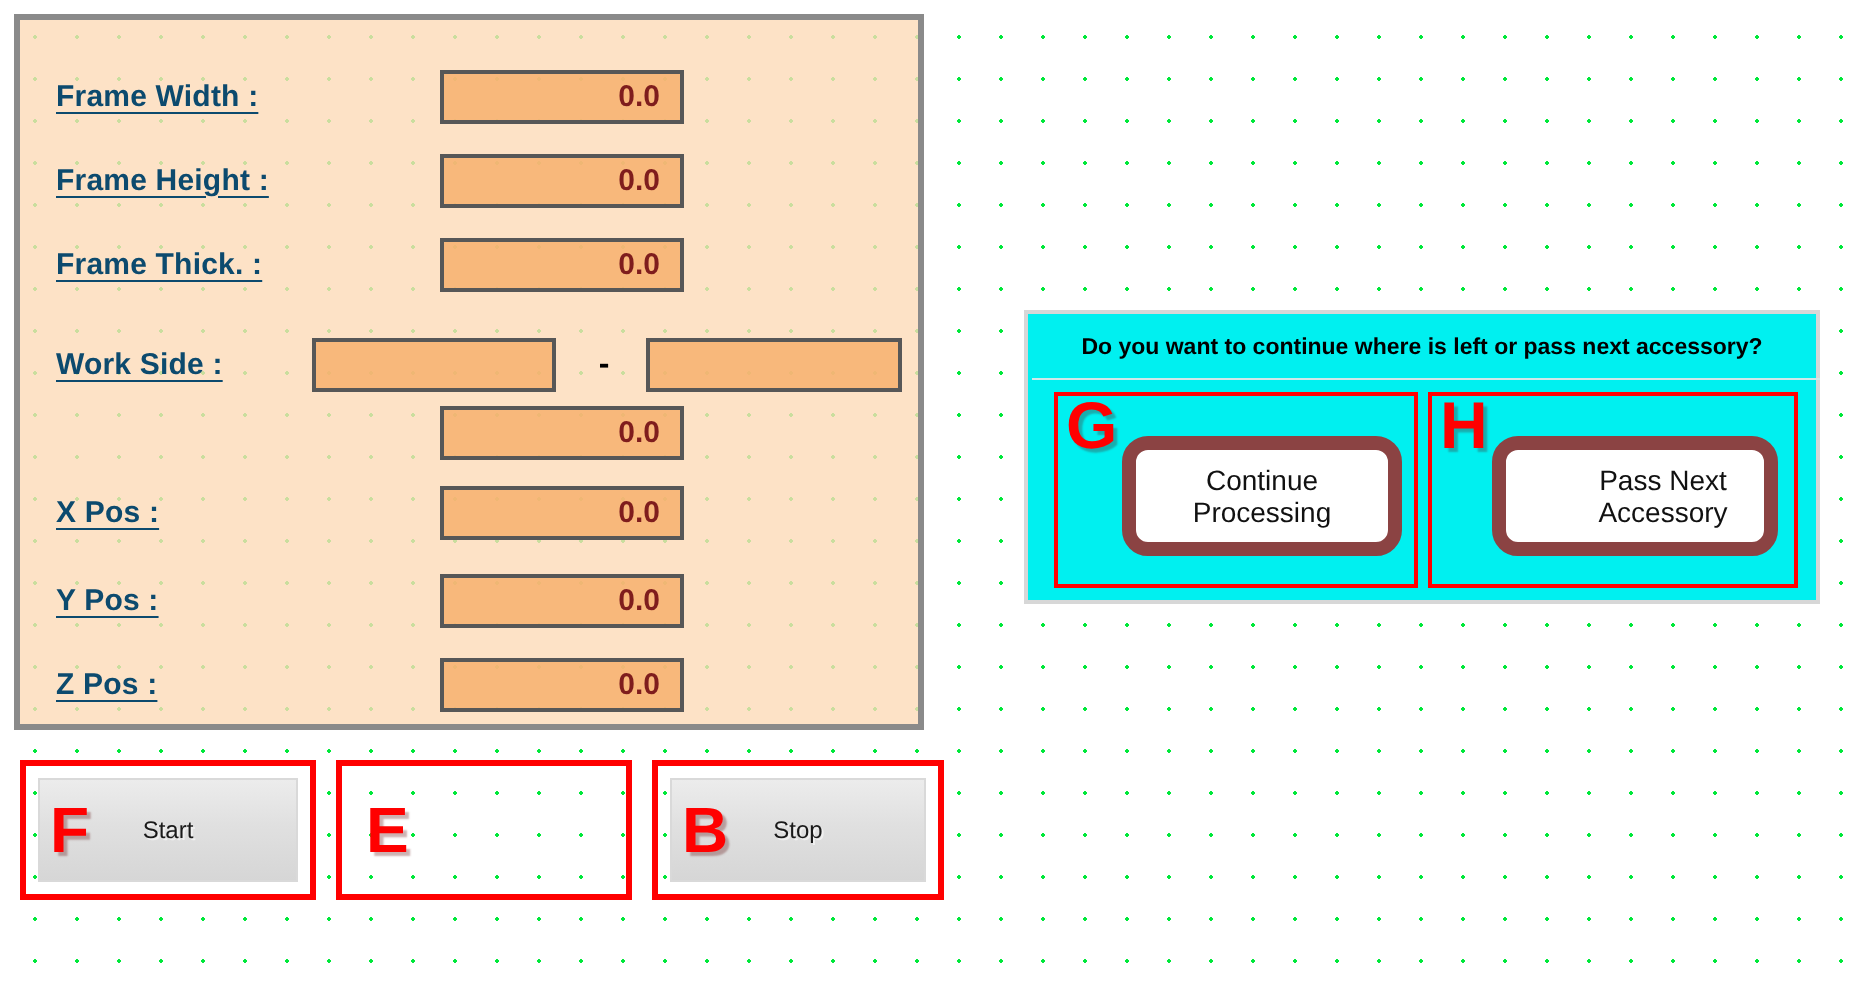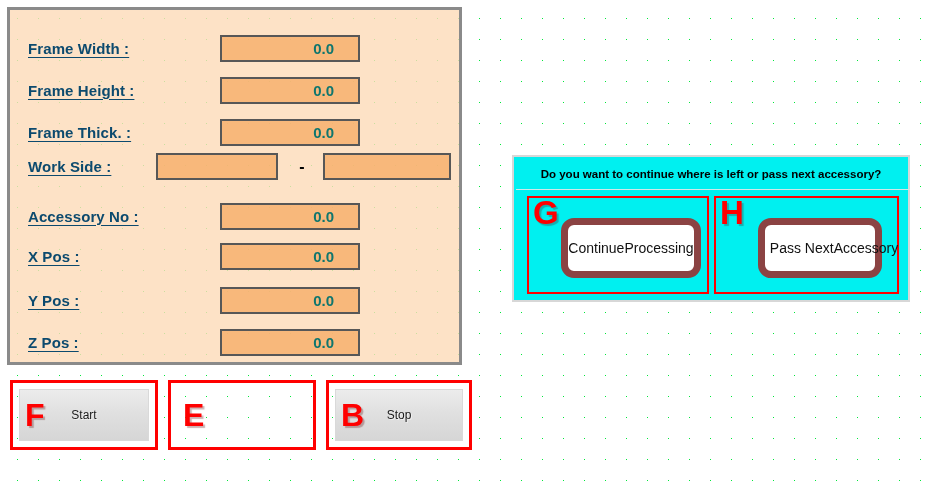--- a/index.html
+++ b/index.html
@@ -55,32 +55,32 @@
     font-weight: bold;
     color: #0c4a6e;
     text-decoration: underline;
     text-underline-offset: 3px;
     white-space: nowrap;
     letter-spacing: 0.1px;
   }
   .value-field {
     position: absolute;
     left: 210px;
-    width: 140px;
+    width: 122px;
     height: 27px;
     background-color: rgba(247, 174, 106, 0.82);
     border: 2px solid #575757;
     box-sizing: border-box;
     display: flex;
     align-items: center;
     justify-content: flex-end;
-    padding-right: 24px;
+    padding-right: 10px;
     font-size: 15px;
     font-weight: bold;
-    color: #0f766e;
+    color: #7f1d1d;
   }
   .side-field {
     position: absolute;
     height: 27px;
     background-color: rgba(247, 174, 106, 0.82);
     border: 2px solid #575757;
     box-sizing: border-box;
   }
   #side-field-left  { left: 146px; width: 122px; }
   #side-field-right { left: 313px; width: 128px; }
@@ -181,28 +181,28 @@
   }
   .choice-btn {
     position: absolute;
     left: 32px; top: 20px;
     width: 140px; height: 60px;
     background-color: #ffffff;
     border: 7px solid #8b4343;
     border-radius: 13px;
     box-sizing: border-box;
     display: flex;
-    flex-direction: row;
+    flex-direction: column;
     align-items: center;
     justify-content: center;
     font-size: 14px;
     color: #111111;
     line-height: 1.15;
   }
-  #choice-h .choice-btn { left: 42px; width: 124px; padding-left: 28px; }
+  #choice-h .choice-btn { left: 30px; width: 143px; padding-left: 28px; }
   .choice-line { white-space: nowrap; }
 </style>
 </head>
 <body>
 
 <div id="grid-bg"></div>
 
 <div id="left-panel">
 
   <div class="form-row" style="top:24px">
@@ -213,29 +213,28 @@
   <div class="form-row" style="top:66px">
     <span class="row-label">Frame Height :</span>
     <span class="value-field">0.0</span>
   </div>
 
   <div class="form-row" style="top:108px">
     <span class="row-label">Frame Thick. :</span>
     <span class="value-field">0.0</span>
   </div>
 
-  <div class="form-row" style="top:142px">
+  <div class="form-row" style="top:158px">
     <span class="row-label">Work Side :</span>
     <span class="side-field" id="side-field-left"></span>
     <span id="side-dash">-</span>
     <span class="side-field" id="side-field-right"></span>
   </div>
 
   <div class="form-row" style="top:192px">
-    <span class="row-label">Accessory No :</span>
     <span class="value-field">0.0</span>
   </div>
 
   <div class="form-row" style="top:232px">
     <span class="row-label">X Pos :</span>
     <span class="value-field">0.0</span>
   </div>
 
   <div class="form-row" style="top:276px">
     <span class="row-label">Y Pos :</span>

